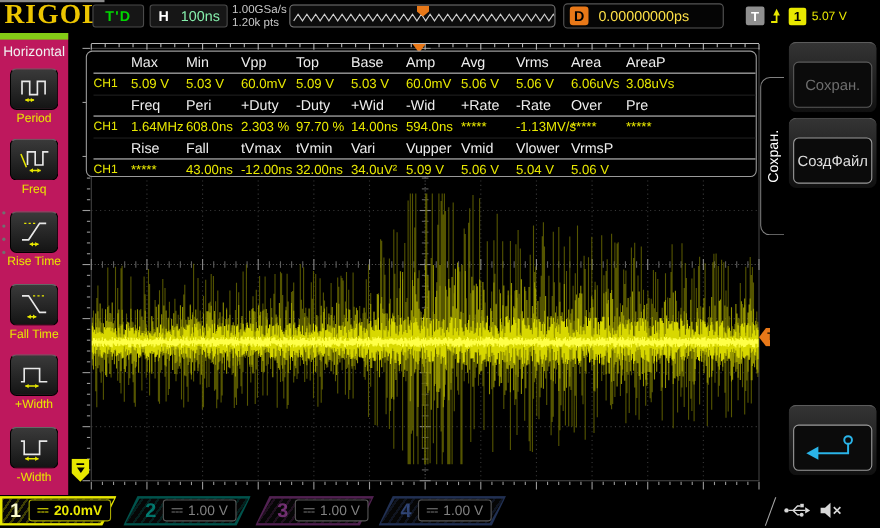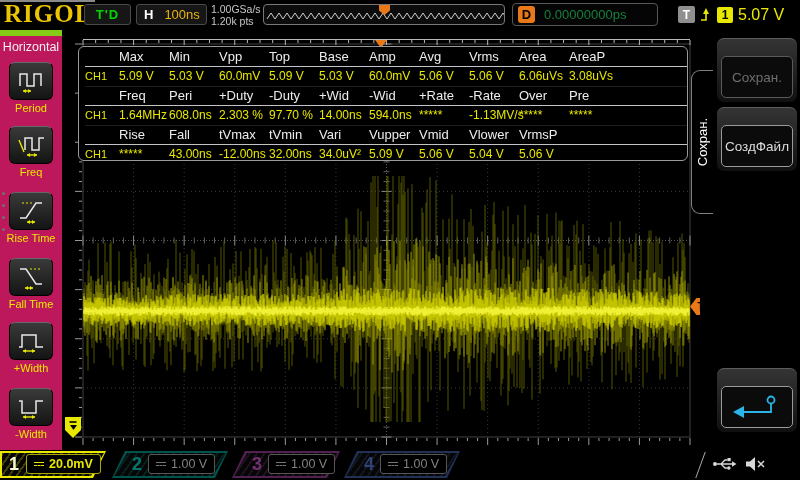--- a/index.html
+++ b/index.html
@@ -11,37 +11,37 @@
   
   .header{position:absolute;left:0;top:0;width:800px;height:30px;background:#000;z-index:30;}
   .top-line{position:absolute;left:0;top:0;width:95px;height:2px;background:#8a8a8a;}
   .logo{position:absolute;left:4px;top:0px;font-family:"Liberation Serif","DejaVu Serif",serif;
         font-weight:bold;font-size:25px;color:#ecc500;letter-spacing:1px;}
   .badge-frame{background:#161616;border:1px solid #4a4a4a;border-radius:3px;box-sizing:border-box;}
   .td-badge{left:84px;top:4px;width:47px;height:21px;display:flex;align-items:center;justify-content:center;
             color:#00d800;font-weight:bold;font-size:13px;letter-spacing:1px;}
   .h-badge{left:136px;top:4px;width:71px;height:21px;display:flex;align-items:center;}
   .h-letter{color:#fff;font-weight:bold;font-size:13px;margin-left:7px;}
-  .h-time{color:#eab308;font-size:13px;margin-left:11px;}
+  .h-time{color:#86efac;font-size:13px;margin-left:11px;}
   .sample-info{left:211px;top:3px;color:#c8c8c8;font-size:10.5px;line-height:12px;white-space:nowrap;}
   .preview{left:263px;top:4px;width:242px;height:21px;border:1px solid #787878;border-radius:4px;
            background:#0c0c0c;box-sizing:border-box;overflow:hidden;}
   .preview-marker{left:115px;top:0;width:11px;height:10px;background:#e87818;
                   clip-path:polygon(0 0,100% 0,100% 55%,50% 100%,0 55%);}
   .d-panel{left:512px;top:3px;width:146px;height:23px;border:1px solid #565656;border-radius:4px;
            box-sizing:border-box;display:flex;align-items:center;background:#050505;}
   .d-badge{width:17px;height:17px;margin-left:5px;background:#e87818;border-radius:3px;color:#000;
            font-weight:bold;font-size:13px;display:flex;align-items:center;justify-content:center;}
-  .d-value{color:#15803d;font-size:13px;margin-left:9px;}
+  .d-value{color:#fde047;font-size:13px;margin-left:9px;}
   .trig-info{left:678px;top:3px;height:23px;display:flex;align-items:center;gap:5px;}
   .t-badge{width:17px;height:17px;background:#8f8f8f;border-radius:2px;color:#fff;font-weight:bold;
            font-size:12px;display:flex;align-items:center;justify-content:center;}
   .src-badge{width:16px;height:16px;background:#e8e800;border-radius:2px;color:#000;font-weight:bold;
              font-size:12px;display:flex;align-items:center;justify-content:center;}
-  .trig-level{color:#e8e800;font-size:16px;}
+  .trig-level{color:#e8e800;font-size:11px;}
 
   
   .sidebar{position:absolute;left:0;top:30px;width:62px;height:420px;background:#be185d;z-index:30;
            border-top:6px solid #84cc16;}
   .sb-title{position:absolute;left:0;top:4px;width:62px;text-align:center;color:#f0f0f0;font-size:12.5px;}
   .sb-item{position:absolute;left:9px;width:44px;}
   .sb-btn{width:44px;height:38px;border-radius:6px;background:linear-gradient(#3a3a3a,#141414);
           border:1px solid #000;border-top-color:#666;box-sizing:border-box;
           display:flex;align-items:center;justify-content:center;}
   .sb-label{position:absolute;left:-9px;width:62px;text-align:center;color:#e8e800;font-size:11px;

